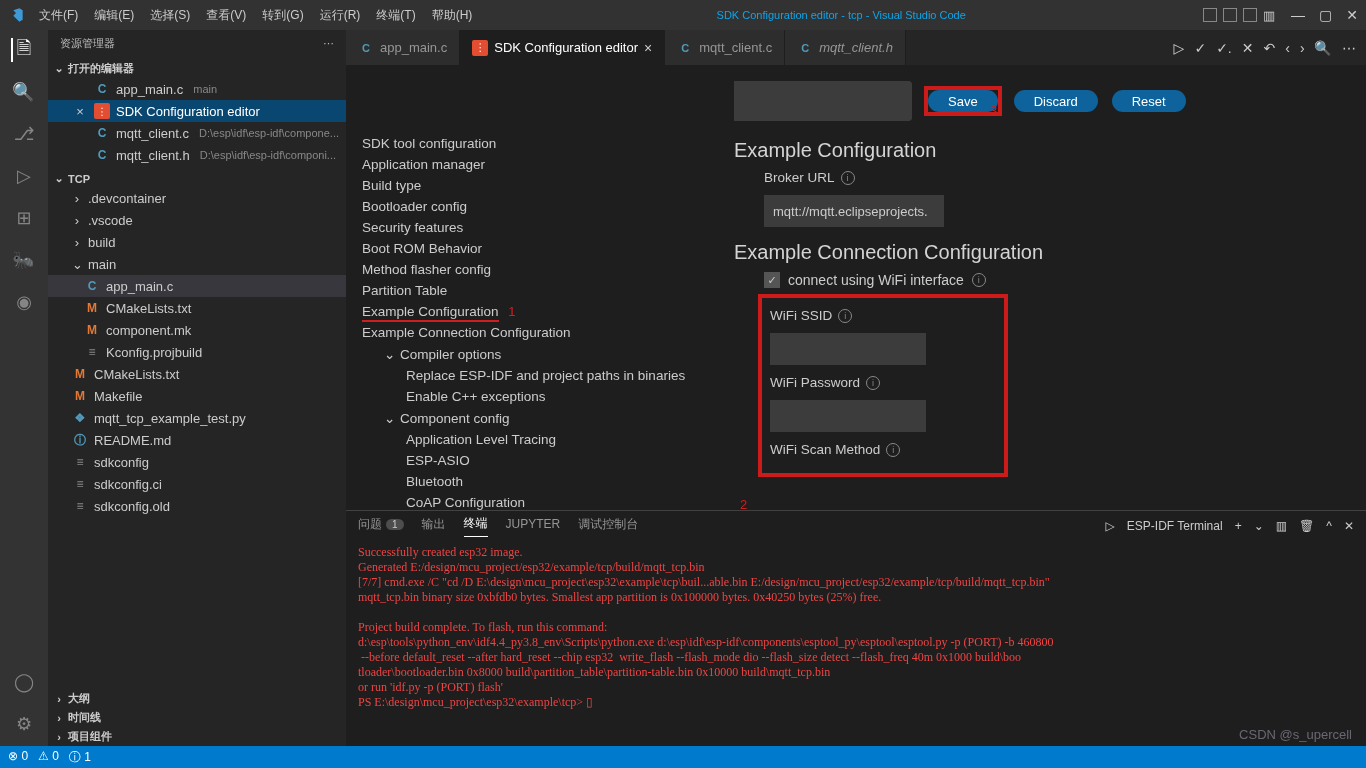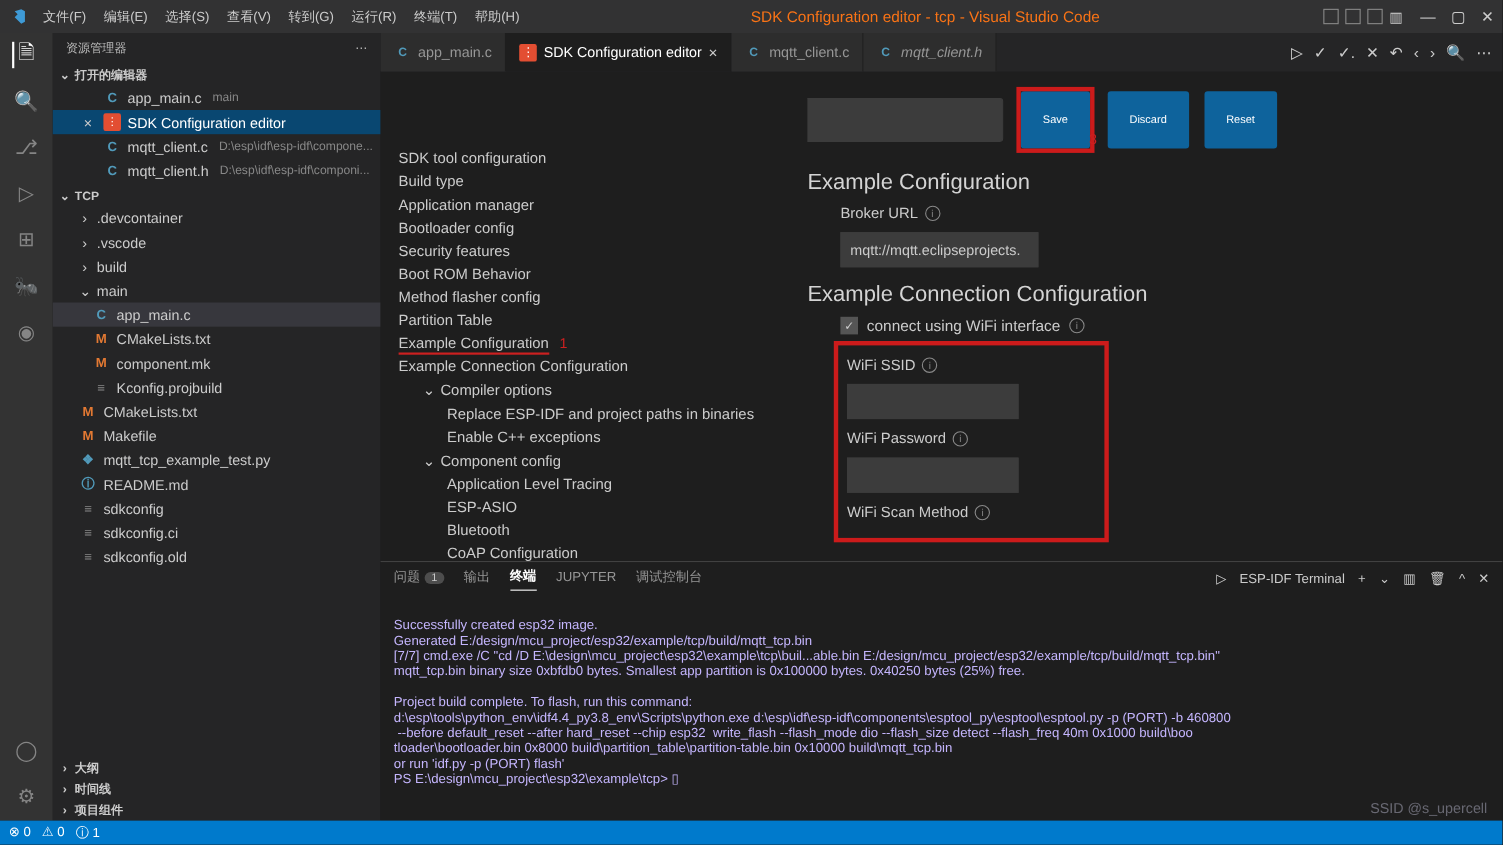--- a/index.html
+++ b/index.html
@@ -1,21 +1,21 @@
 <!DOCTYPE html>
 <html><head>
 <meta charset="utf-8">
 <style>
 * { margin: 0; padding: 0; box-sizing: border-box; }
 body { font-family: "Segoe UI", "Microsoft YaHei", sans-serif; background: #1e1e1e; color: #cccccc; font-size: 13px; width: 1366px; height: 768px; overflow: hidden; display: flex; flex-direction: column; }
 .titlebar { height: 30px; background: #323233; display: flex; align-items: center; padding: 0 8px; color: #cccccc; justify-content: space-between; }
 .titlebar .logo { width: 16px; height: 16px; margin-right: 8px; }
 .titlebar .menus { display: flex; gap: 2px; }
 .titlebar .menus span { padding: 2px 7px; cursor: pointer; font-size: 12px; }
-.titlebar .title { flex: 1; text-align: center; font-size: 14px; color: #f97316; }
+.titlebar .title { flex: 1; text-align: center; font-size: 11px; color: #0ea5e9; }
 .titlebar .wincontrols { display: flex; gap: 14px; align-items: center; }
 .titlebar .wincontrols span { font-size: 14px; color: #ccc; cursor: pointer; }
 .layout-icons { display:flex; gap: 6px; margin-right: 14px;}
 .layout-icons span { width:14px; height:14px; border:1px solid #888; display:inline-block;}
 
 .main { flex: 1; display: flex; min-height: 0; }
 .activitybar { width: 48px; background: #333333; display: flex; flex-direction: column; align-items: center; padding-top: 8px; gap: 18px; }
 .activitybar .icon { width: 24px; height: 24px; color: #858585; display:flex; align-items:center; justify-content:center; font-size:18px;}
 .activitybar .icon.active { color: #fff; border-left: 2px solid #fff; padding-left: 0; margin-left:-2px;}
 .activitybar .bottom { margin-top: auto; margin-bottom: 10px; display:flex; flex-direction:column; gap:18px;}
@@ -47,42 +47,42 @@
 .config-nav { width: 388px; padding: 12px 0 0 16px; overflow-y:auto; font-size:13.5px; color:#ccc;}
 .config-nav .item { padding: 3px 0; cursor:pointer;}
 .config-nav .sub { padding-left: 22px; display:flex; align-items:center; gap:6px;}
 .config-nav .sub2 { padding-left: 44px; }
 .underline-red { border-bottom: 2px solid #cc2020; padding-bottom:1px;}
 .annot { color:#cc2020; font-size:13px; margin-left:6px;}
 
 .config-detail { flex:1; padding: 16px 24px 0 0; overflow:hidden;}
 .toolbar-row { display:flex; gap:14px; align-items:center; margin-bottom:18px; margin-left:-220px;}
 .search-box { flex:0 0 398px; height:40px; background:#3c3c3c; border:1px solid #3c3c3c; border-radius:3px; padding:0 12px; color:#ccc; font-size:14px;}
-.btn { height:52px; padding:0 20px; border:none; border-radius:3px; font-size:10px; color:#fff; cursor:pointer;}
+.btn { height:22px; padding:0 20px; border:none; border-radius:14px; font-size:13px; color:#fff; cursor:pointer;}
 .btn-save { background:#0e639c;} .btn-discard{background:#0e639c;} .btn-reset{background:#0e639c;}
 .save-highlight { outline: 4px solid #cc1b1b; outline-offset:-2px; padding:2px;}
 
 .section-title { font-size:20px; color:#d4d4d4; margin: 4px 0 8px 0;}
 .field-row { margin: 4px 0 10px 30px; font-size:13.5px; color:#ccc; display:flex; align-items:center; gap:6px;}
 .info-icon { width:14px;height:14px;border:1px solid #888;border-radius:50%;display:inline-flex;align-items:center;justify-content:center;font-size:9px;color:#888;}
 .text-input { width:156px; height:32px; background:#3c3c3c; border:1px solid #3c3c3c; padding:0 8px; color:#ccc; font-size:13px; margin-left:30px;}
 .text-input.wide { width:180px; }
 .checkbox-row { margin-left:30px; display:flex; align-items:center; gap:8px; font-size:14px;}
 .chk { width:16px;height:16px;background:#555;display:inline-flex;align-items:center;justify-content:center;color:#ccc;font-size:11px;}
 .select-box { margin-left:30px; height:30px; padding:0 10px; border:1px solid #fdba74; background:#1e1e1e; color:#ccc; display:inline-flex; align-items:center; gap:10px; border-radius:3px;}
 .red-box { border:4px solid #cc1b1b; padding:6px 10px 6px 2px; margin-left:24px; width:250px;}
 .red-box .field-row, .red-box .text-input { margin-left:6px;}
 
 .terminal-panel { height: 236px; background:#1e1e1e; border-top:1px solid #414141; display:flex; flex-direction:column;}
 .term-tabs { height:30px; display:flex; align-items:center; gap:18px; padding:0 12px; font-size:12px; color:#969696;}
 .term-tabs .tt { cursor:pointer; padding-bottom:4px;}
-.term-tabs .tt.active { color:#fff; border-bottom:1px solid #fff;font-weight:bold;}
+.term-tabs .tt.active { color:#fff; border-bottom:1px solid #fff;}
 .term-tabs .badge { background:#4d4d4d;border-radius:8px;padding:0 6px;font-size:10px;color:#ccc;margin-left:4px;}
 .term-right { margin-left:auto; display:flex; gap:12px; align-items:center; color:#ccc;}
-.term-body { flex:1; padding: 4px 12px; font-family: Liberation Sans, sans-serif; font-size:12px; color:#c4b5fd; overflow:hidden; white-space:pre-wrap;margin-top:16px;}
+.term-body { flex:1; padding: 4px 12px; font-family: Liberation Serif, serif; font-size:12px; color:#ef4444; overflow:hidden; white-space:pre-wrap;}
 
 .statusbar { height:22px; background:#007acc; color:#fff; display:flex; align-items:center; padding:0 8px; font-size:12px; gap:8px;}
 .statusbar .left { display:flex; gap:10px;}
 .watermark { position:absolute; right:14px; bottom:26px; color:#99a; font-size:13px; opacity:.6;}
 
 svg { display:block;}
 </style>
 </head>
 <body>
 
@@ -286,22 +286,22 @@
         <span>⋯</span>
       </div>
     </div>
 
     <div class="content-row">
 
       <div class="config-nav">
         <div style="height:56px;"></div>
         <div id="nav-list">
             <div class="item">SDK tool configuration</div>
+            <div class="item">Application manager</div>
             <div class="item">Build type</div>
-            <div class="item">Application manager</div>
             <div class="item">Bootloader config</div>
             <div class="item">Security features</div>
             <div class="item">Boot ROM Behavior</div>
             <div class="item">Method flasher config</div>
             <div class="item">Partition Table</div>
           </div>
         <div class="item">
           <span class="bold underline-red">Example Configuration</span>
           <span class="annot">1</span>
         </div>
@@ -413,13 +413,13 @@
   </div>
 </div>
 
 <div class="statusbar">
   <div class="left">
     <span>⊗ 0</span>
     <span>⚠ 0</span>
     <span>ⓘ 1</span>
   </div>
 </div>
-<div class="watermark">SSID @s_upercell</div>
+<div class="watermark">CSDN @s_upercell</div>
 
 </body></html>

